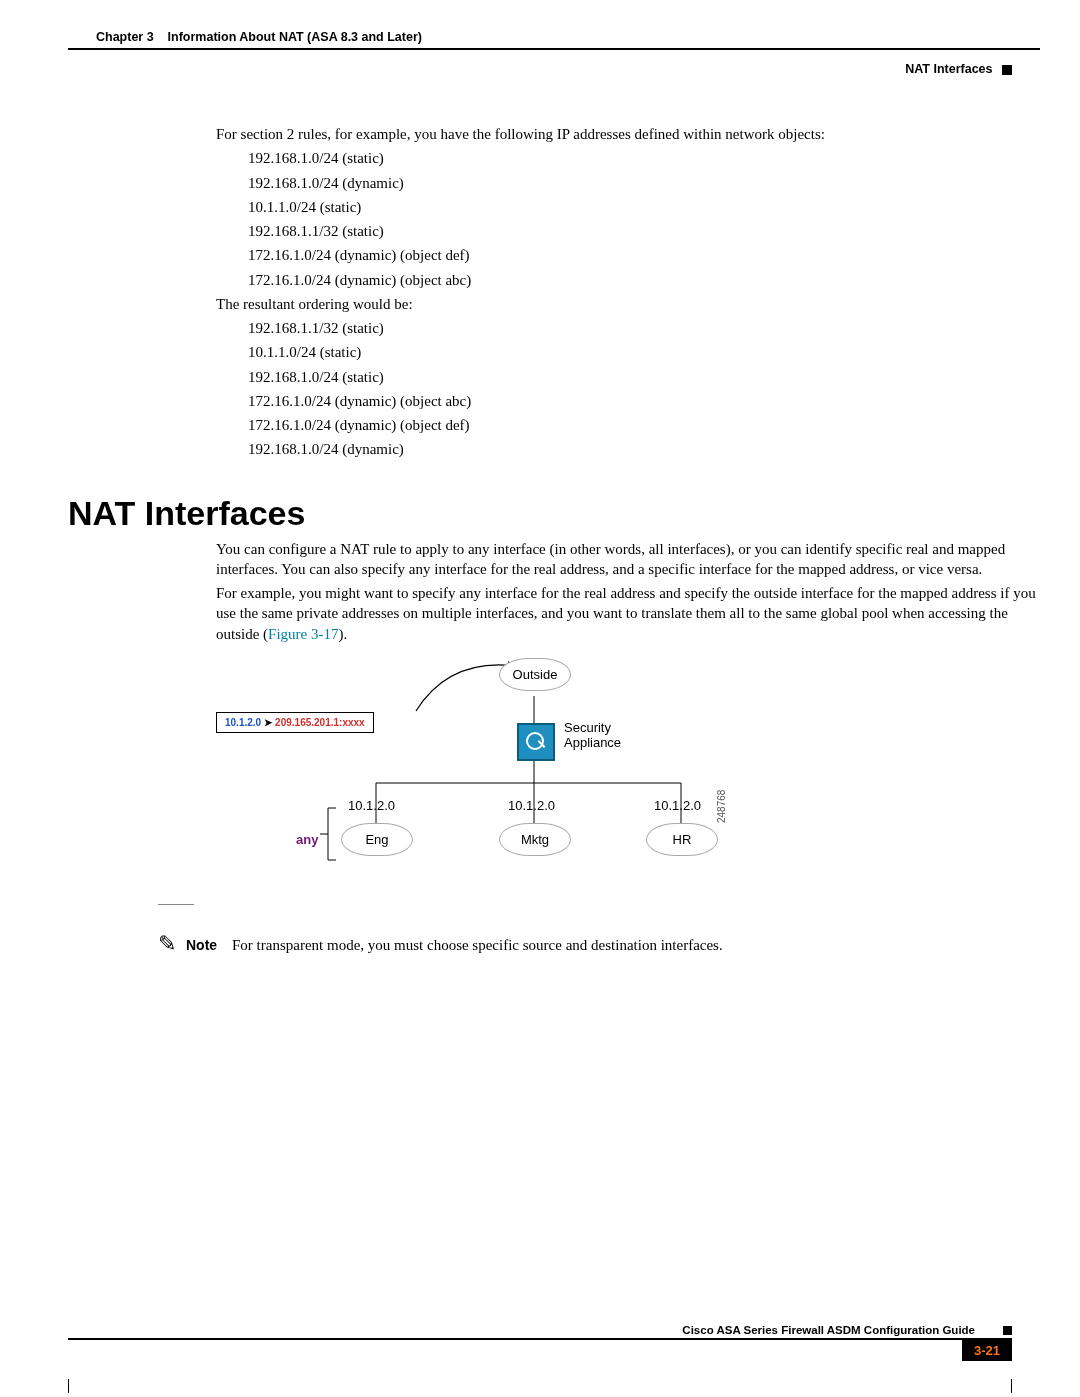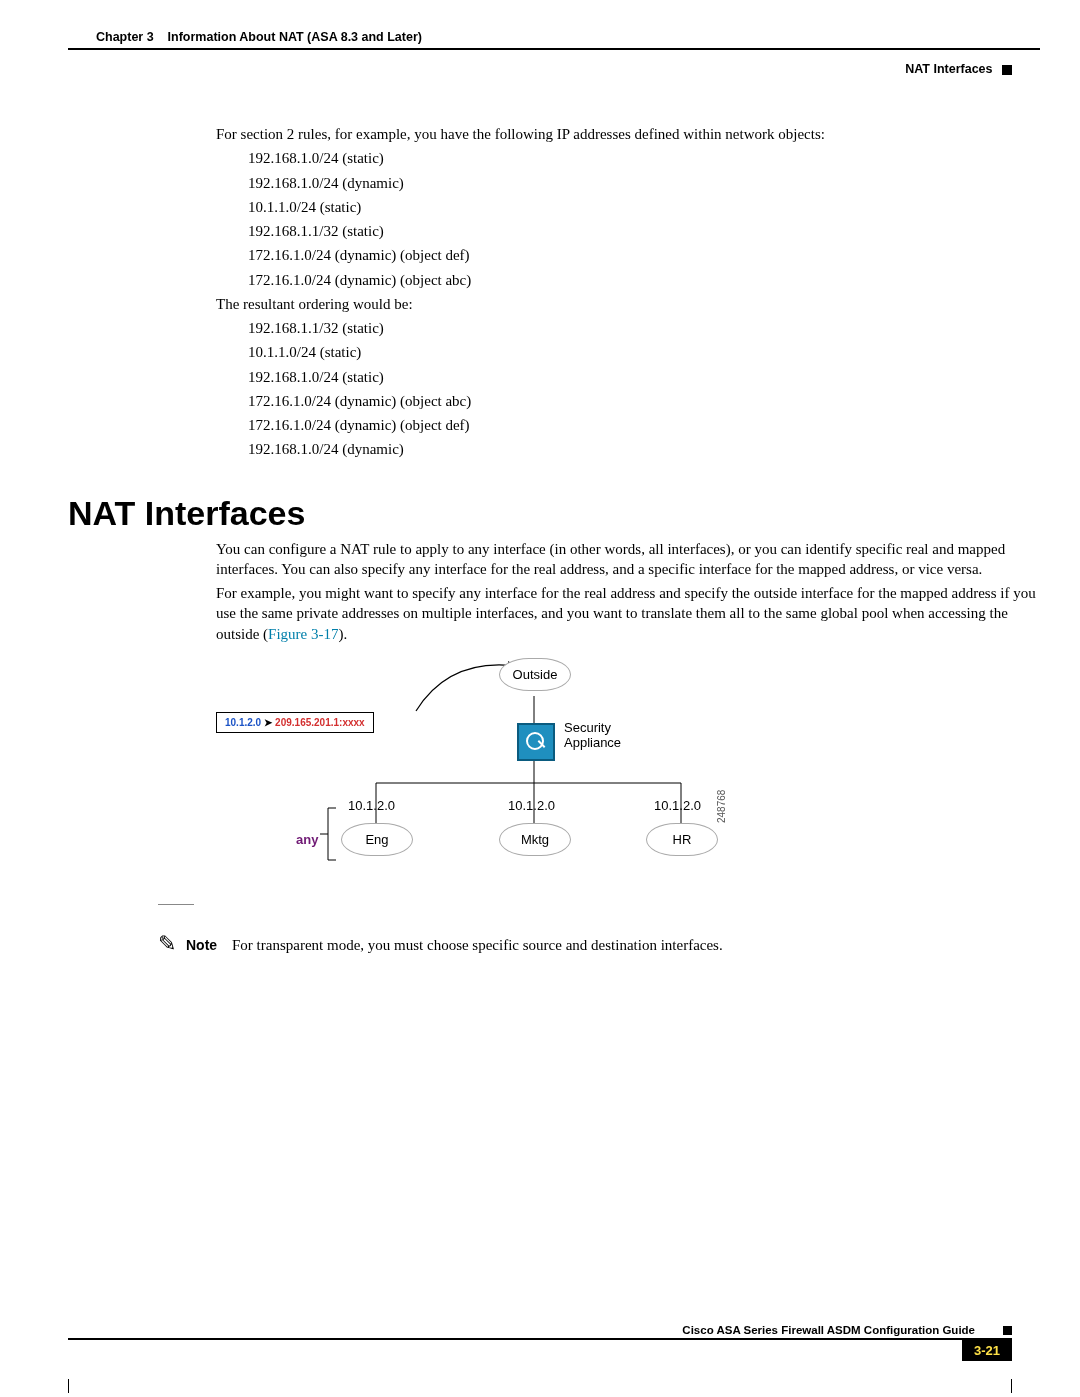--- a/index.html
+++ b/index.html
@@ -213,21 +213,21 @@
     background: #000;
     margin-left: 6px;
   }
   .footer-rule {
     border-top: 2px solid #000;
     margin-top: 2px;
   }
   .page-num {
     display: inline-block;
     background: #000;
-    color: #fde047;
+    color: #f97316;
     padding: 3px 12px;
     font-size: 13px;
     float: right;
     margin-top: 0;
   }
   .crop-marks {
     position: absolute;
     left: 68px;
     right: 68px;
     bottom: 4px;

